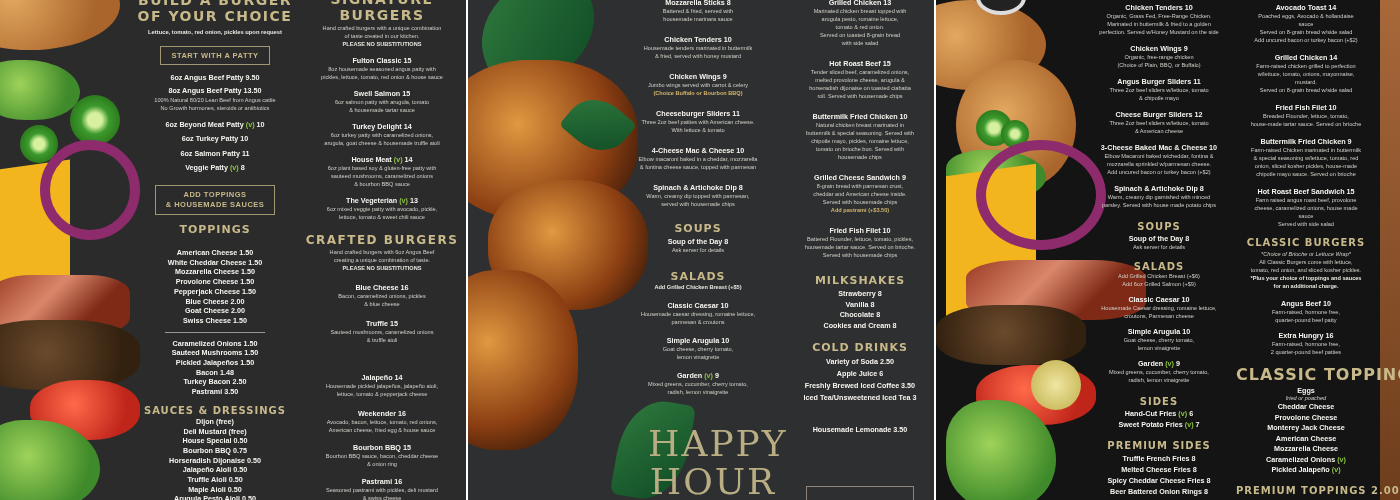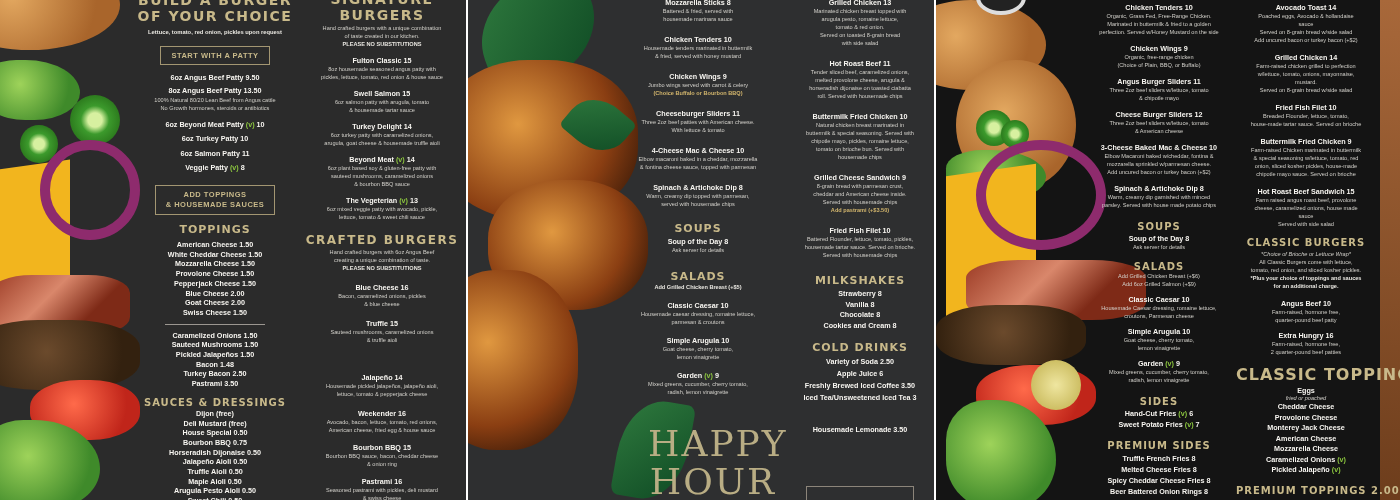--- a/index.html
+++ b/index.html
@@ -67,21 +67,21 @@
     <div class="desc">100% Natural 80/20 Lean Beef from Angus cattle</div>
     <div class="desc" style="margin-bottom:6px;">No Growth hormones, steroids or antibiotics</div>
     <div class="item"><span>6oz Beyond Meat Patty </span><span class="veg">(v)</span><span> 10</span></div>
     <div class="item">6oz Turkey Patty 10</div>
     <div class="item">6oz Salmon Patty 11</div>
     <div class="item"><span>Veggie Patty </span><span class="veg">(v)</span><span> 8</span></div>
     <div class="boxbtn" style="margin-top:10px;line-height:10px;">
       <div>ADD TOPPINGS</div>
       <div>&amp; HOUSEMADE SAUCES</div>
     </div>
-    <div class="hdr" style="font-size:11px;margin:2px 0 4px;">TOPPINGS</div>
+    <div class="hdr" style="font-size:11px;margin:2px 0 12px;">TOPPINGS</div>
     <div class="item" style="line-height:9.7px;">American Cheese 1.50</div>
     <div class="item" style="line-height:9.7px;">White Cheddar Cheese 1.50</div>
     <div class="item" style="line-height:9.7px;">Mozzarella Cheese 1.50</div>
     <div class="item" style="line-height:9.7px;">Provolone Cheese 1.50</div>
     <div class="item" style="line-height:9.7px;">Pepperjack Cheese 1.50</div>
     <div class="item" style="line-height:9.7px;">Blue Cheese 2.00</div>
     <div class="item" style="line-height:9.7px;">Goat Cheese 2.00</div>
     <div class="item" style="line-height:9.7px;">Swiss Cheese 1.50</div>
     <div class="divider"></div>
     <div class="item" style="line-height:9.7px;">Caramelized Onions 1.50</div>
@@ -113,21 +113,21 @@
 
     <div class="name" style="">Fulton Classic 15</div>
     <div class="desc">8oz housemade seasoned angus patty with</div>
     <div class="desc">pickles, lettuce, tomato, red onion &amp; house sauce</div>
     <div class="name">Swell Salmon 15</div>
     <div class="desc">6oz salmon patty with arugula, tomato</div>
     <div class="desc">&amp; housemade tartar sauce</div>
     <div class="name">Turkey Delight 14</div>
     <div class="desc">6oz turkey patty with caramelized onions,</div>
     <div class="desc">arugula, goat cheese &amp; housemade truffle aioli</div>
-    <div class="name"><span>Beyond Meat </span><span class="veg">(v)</span><span> 14</span></div>
+    <div class="name"><span>House Meat </span><span class="veg">(v)</span><span> 14</span></div>
     <div class="desc">6oz plant based soy &amp; gluten-free patty with</div>
     <div class="desc">sauteed mushrooms, caramelized onions</div>
     <div class="desc">&amp; bourbon BBQ sauce</div>
     <div class="name"><span>The Vegeterian </span><span class="veg">(v)</span><span> 13</span></div>
     <div class="desc">6oz mixed veggie patty with avocado, pickle,</div>
     <div class="desc">lettuce, tomato &amp; sweet chili sauce</div>
 
     <div class="hdr big" style="margin:12px 0 1px;font-size:12px;">CRAFTED BURGERS</div>
     <div class="desc">Hand crafted burgers with 6oz Angus Beef</div>
     <div class="desc">creating a unique combination of taste.</div>
@@ -205,21 +205,21 @@
     <div class="desc">radish, lemon vinaigrette</div>
   </div>
 
   <div class="col" style="left:318px;top:-8px;width:148px;">
     <div class="name" style="margin-top:6px;">Grilled Chicken 13</div>
     <div class="desc">Marinated chicken breast topped with</div>
     <div class="desc">arugula pesto, romaine lettuce,</div>
     <div class="desc">tomato &amp; red onion.</div>
     <div class="desc">Served on toasted 8-grain bread</div>
     <div class="desc">with side salad</div>
-    <div class="name" style="margin-top:12px;">Hot Roast Beef 11</div>
+    <div class="name" style="margin-top:12px;">Hot Roast Beef 15</div>
     <div class="desc">Tender sliced beef, caramelized onions,</div>
     <div class="desc">melted provolone cheese, arugula &amp;</div>
     <div class="desc">horseradish dijonaise on toasted ciabatta</div>
     <div class="desc">roll. Served with housemade chips</div>
     <div class="name" style="margin-top:12px;">Buttermilk Fried Chicken 10</div>
     <div class="desc">Natural chicken breast marinated in</div>
     <div class="desc">buttermilk &amp; special seasoning. Served with</div>
     <div class="desc">chipotle mayo, pickles, romaine lettuce,</div>
     <div class="desc">tomato on brioche bun. Served with</div>
     <div class="desc">housemade chips</div>

